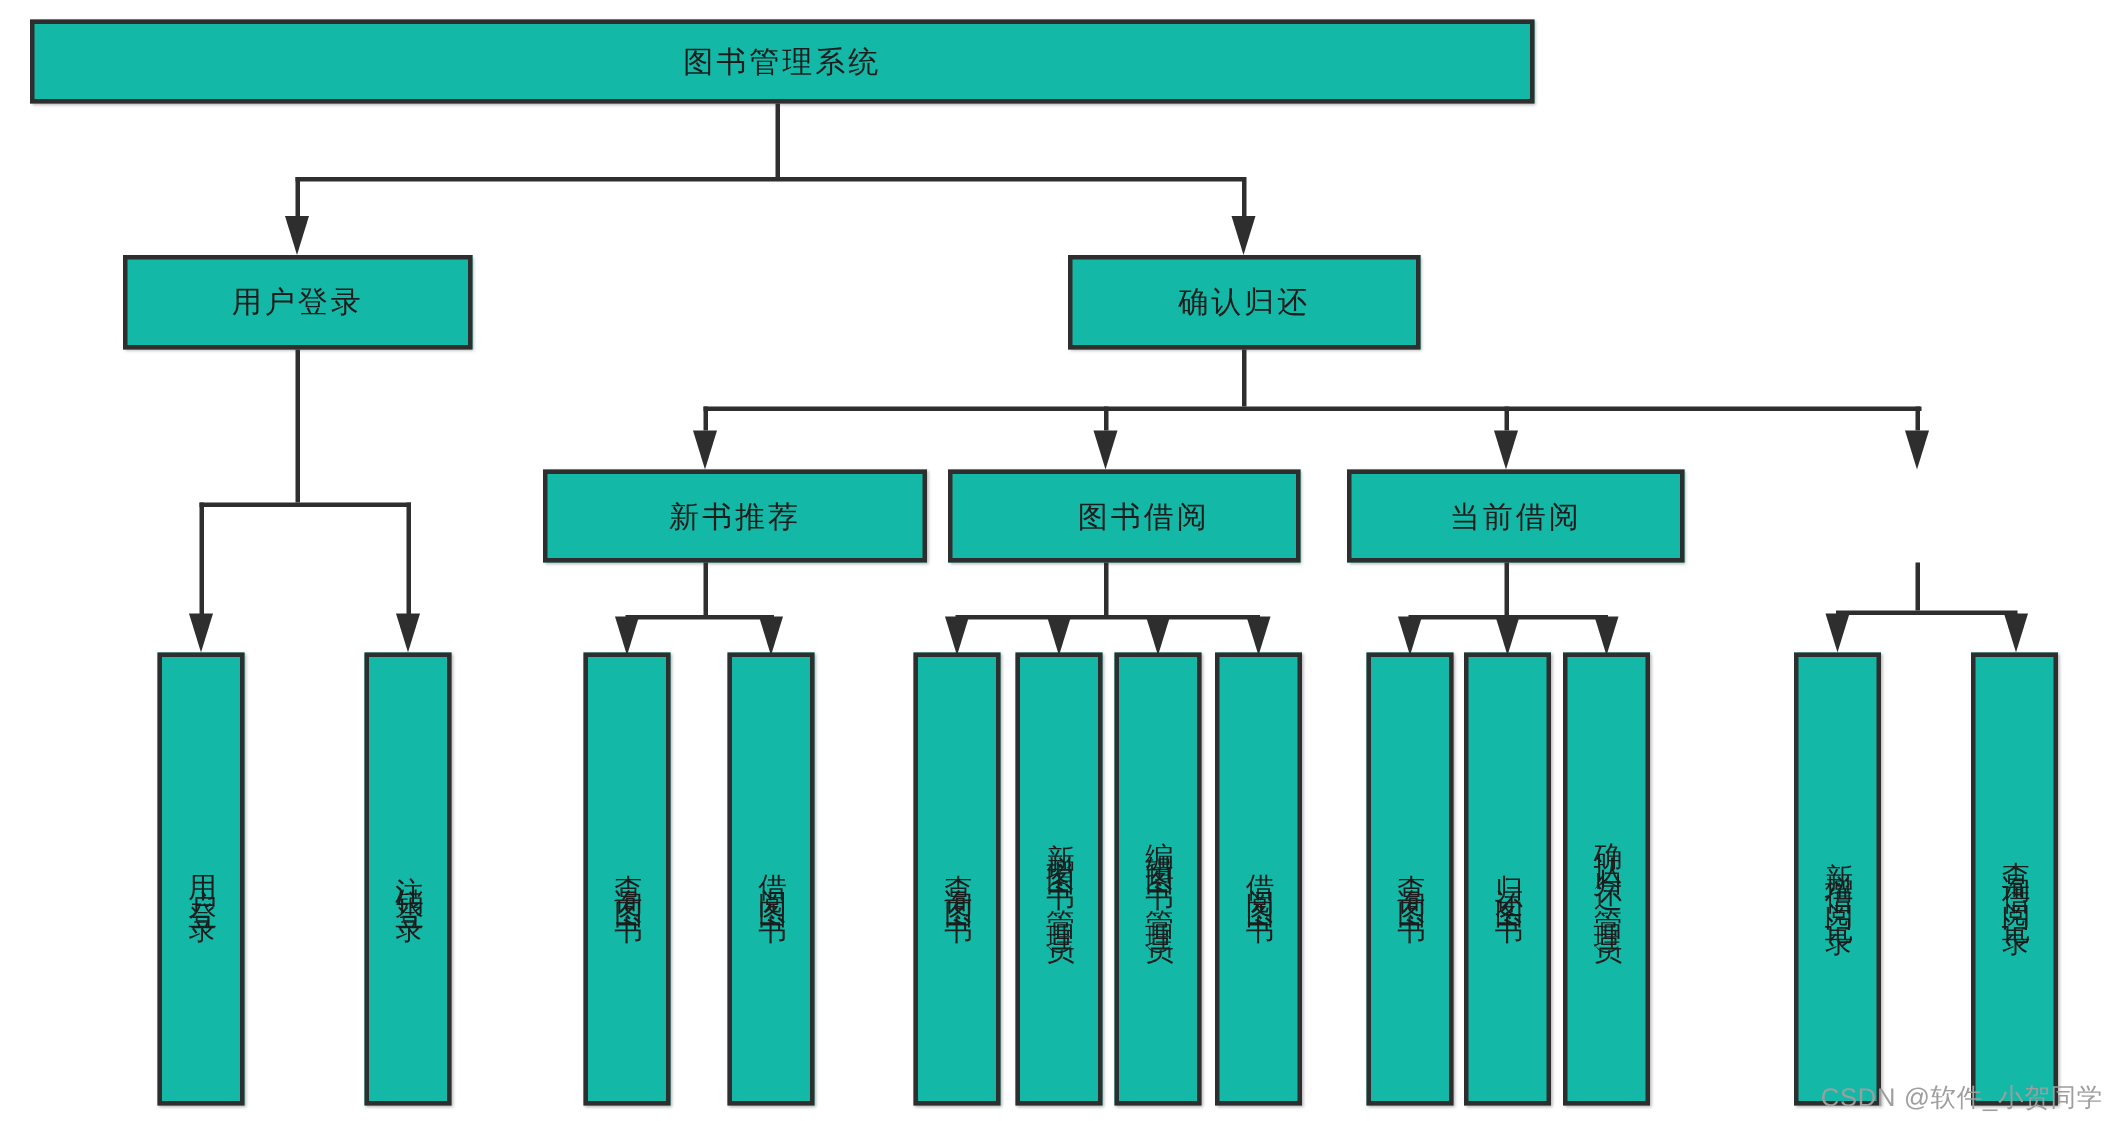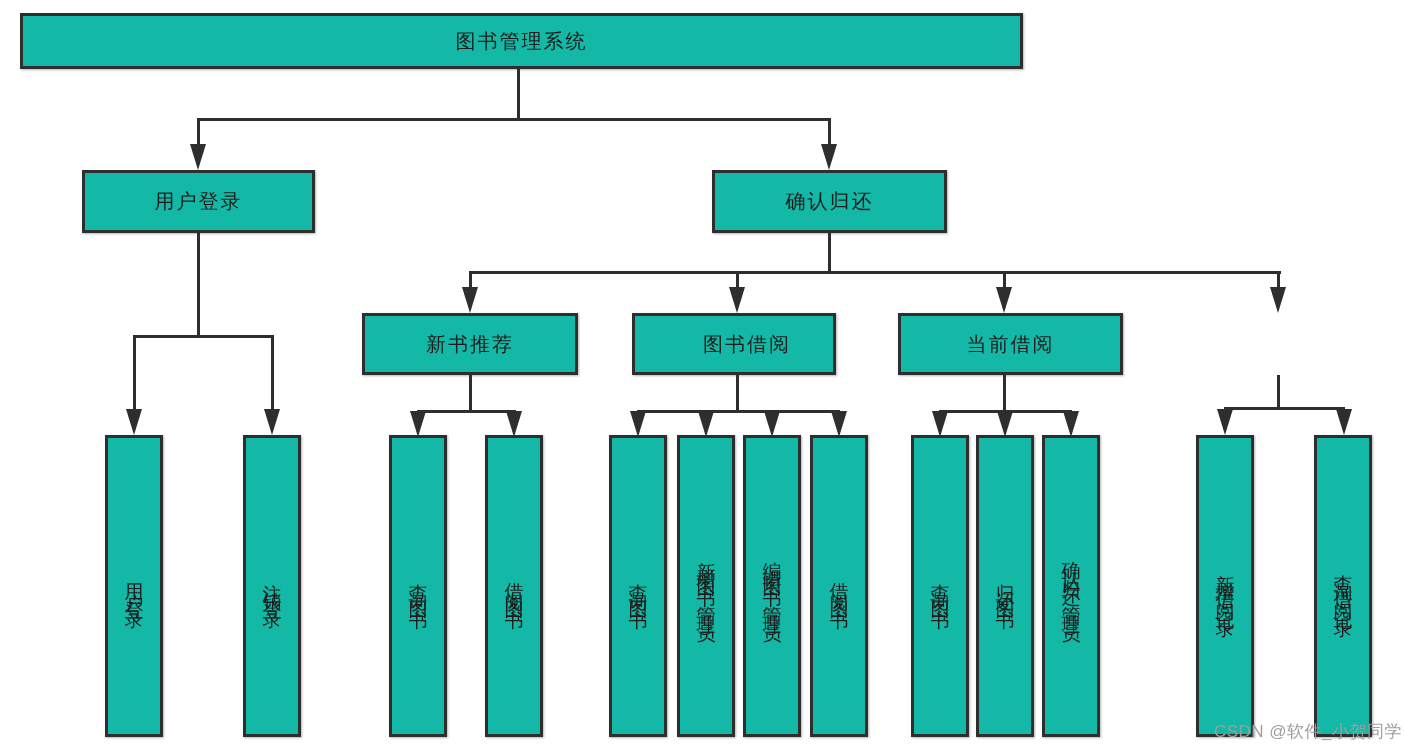--- a/index.html
+++ b/index.html
@@ -33,23 +33,23 @@
 <body>
 
 <div class="canvas">
 
   <div class="node" style="left:20px;top:13px;width:1003px;height:56px;">图书管理系统</div>
 
   <div class="node" style="left:82px;top:170px;width:233px;height:63px;">用户登录</div>
 
   <div class="node" style="left:712px;top:170px;width:235px;height:63px;">确认归还</div>
 
-  <div class="node" style="left:362px;top:313px;width:216px;height:62px;font-family:Liberation Serif, serif;">新书推荐</div>
+  <div class="node" style="left:362px;top:313px;width:256px;height:62px;font-family:Liberation Serif, serif;">新书推荐</div>
 
-  <div class="node" style="left:632px;top:313px;width:204px;height:62px;padding-left:26px;">图书借阅</div>
+  <div class="node" style="left:632px;top:313px;width:235px;height:62px;padding-left:26px;">图书借阅</div>
 
   <div class="node" style="left:898px;top:313px;width:225px;height:62px;">当前借阅</div>
 
 
   <div class="node node-v" style="left:105px;top:435px;width:58px;height:302px;">用户登录</div>
 
   <div class="node node-v" style="left:243px;top:435px;width:58px;height:302px;">注销登录</div>
 
   <div class="node node-v" style="left:389px;top:435px;width:58px;height:302px;">查询图书</div>
 

